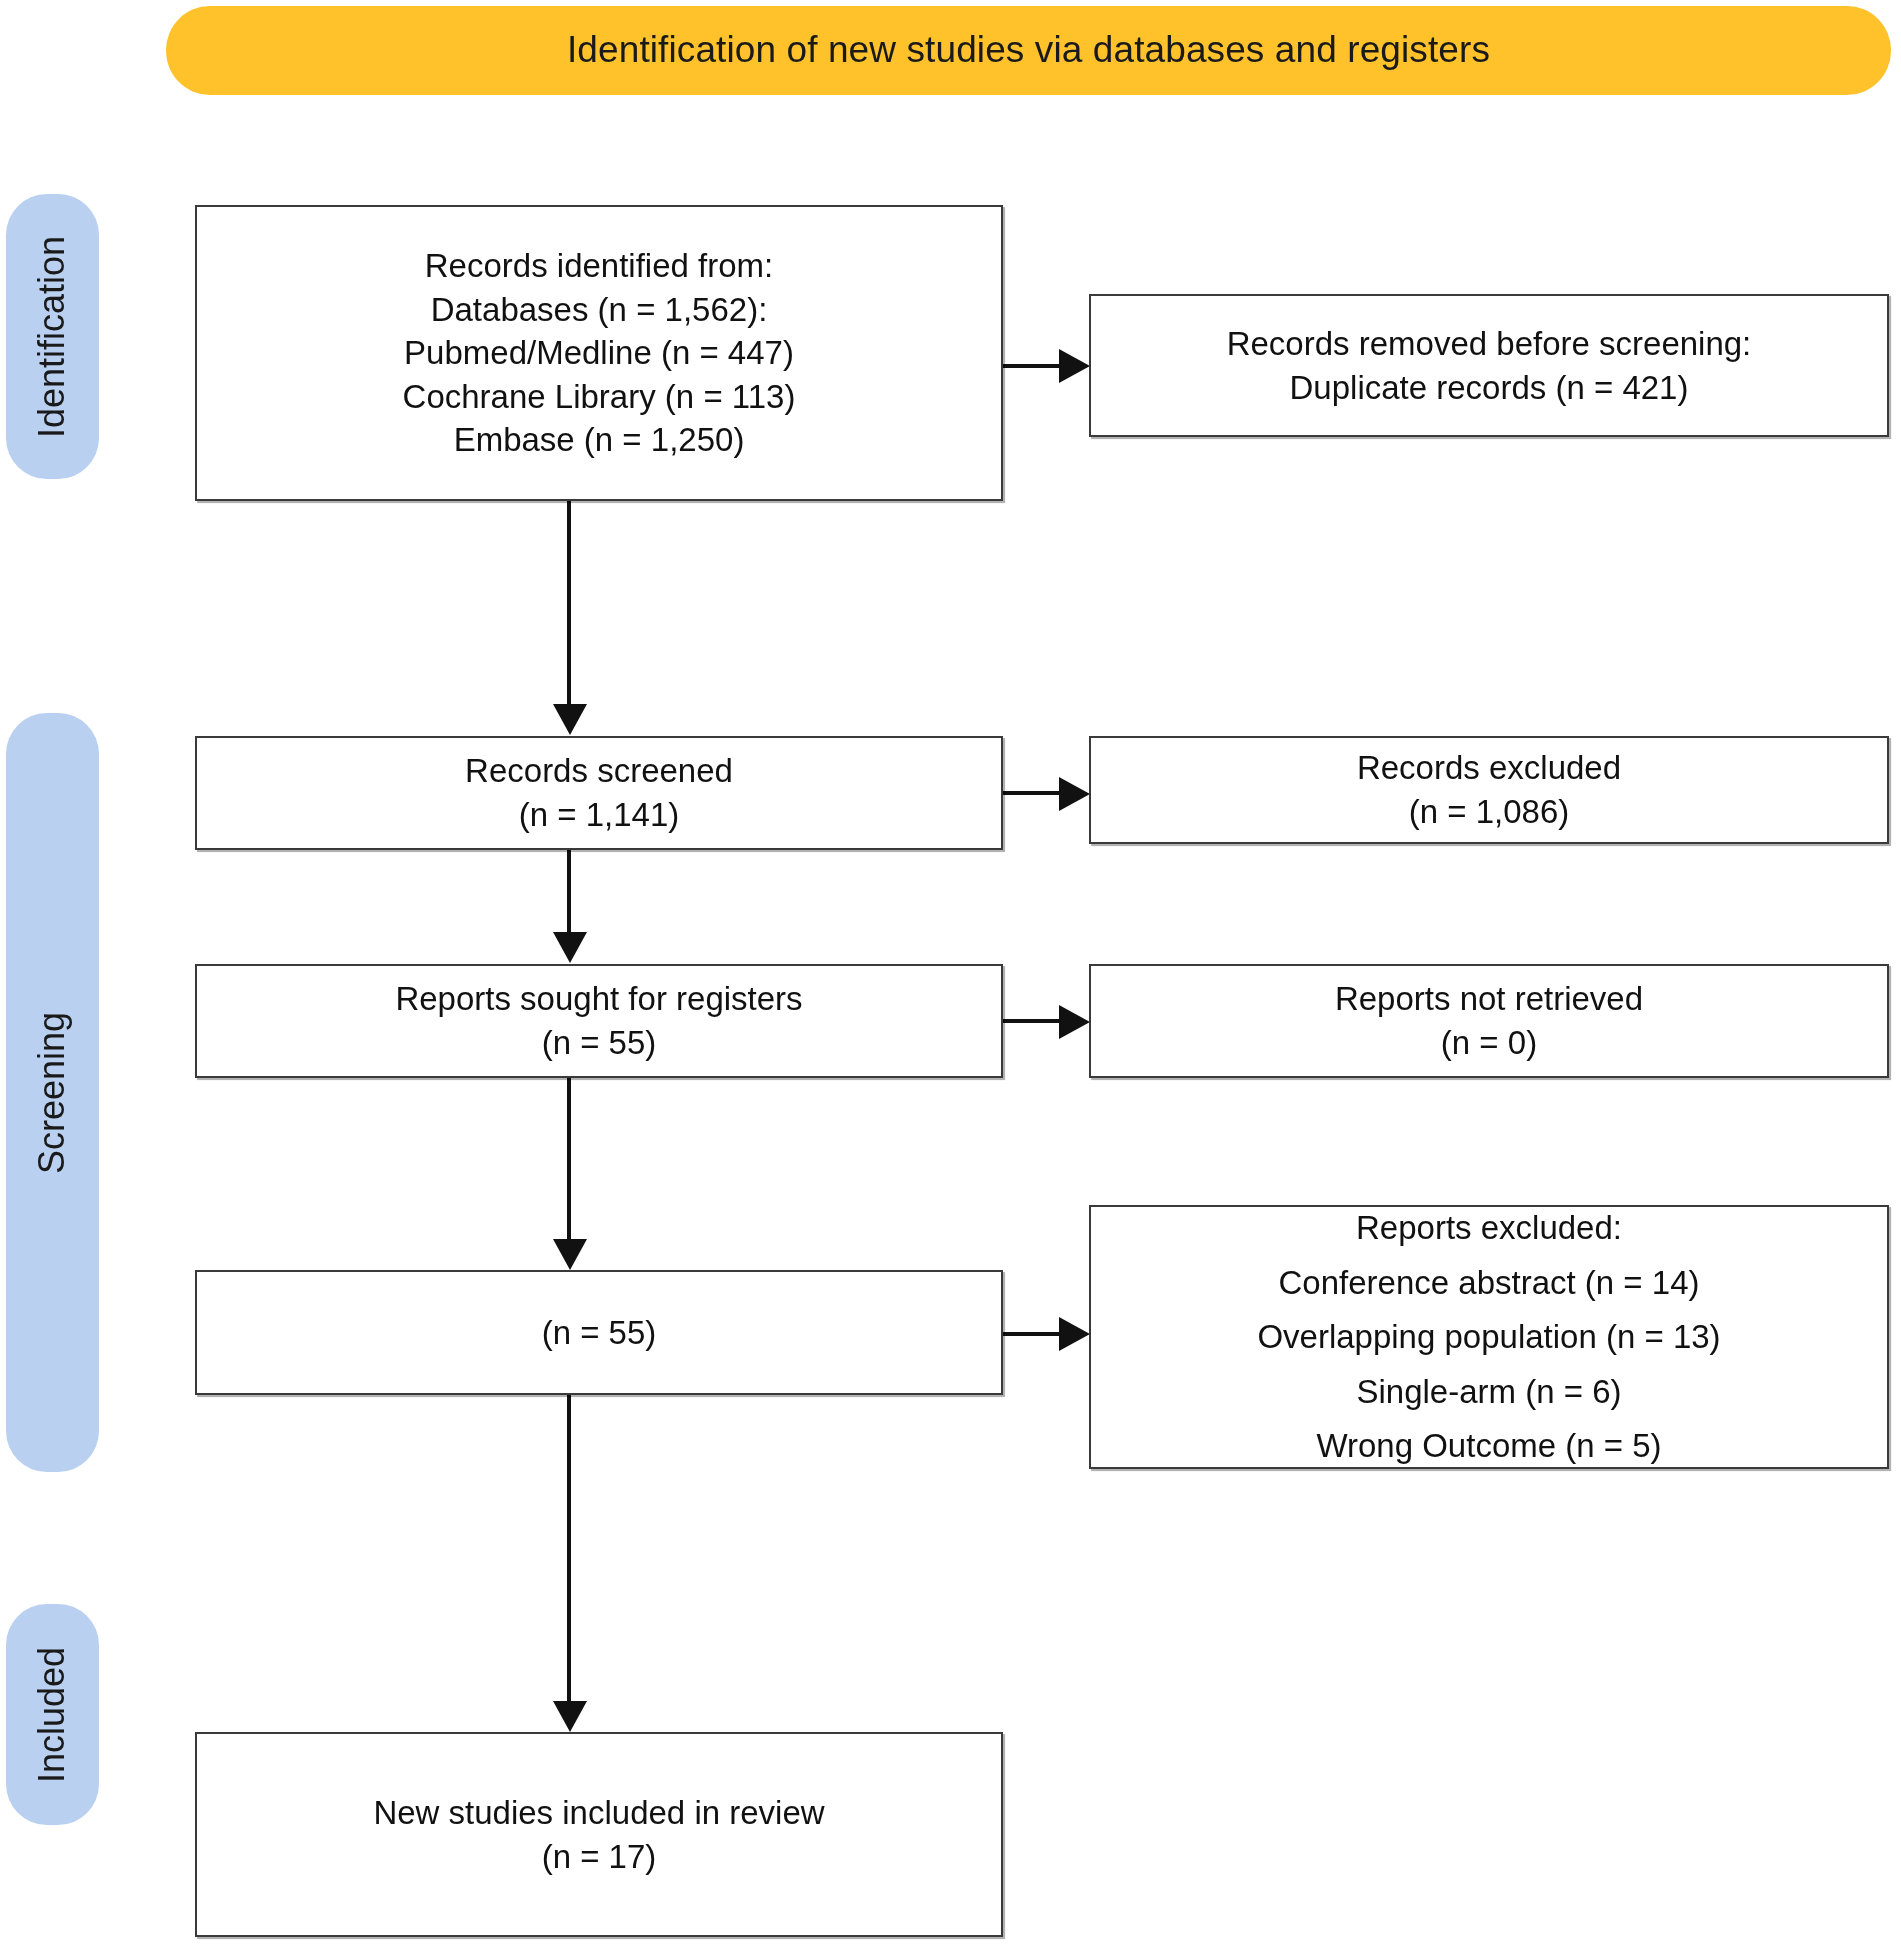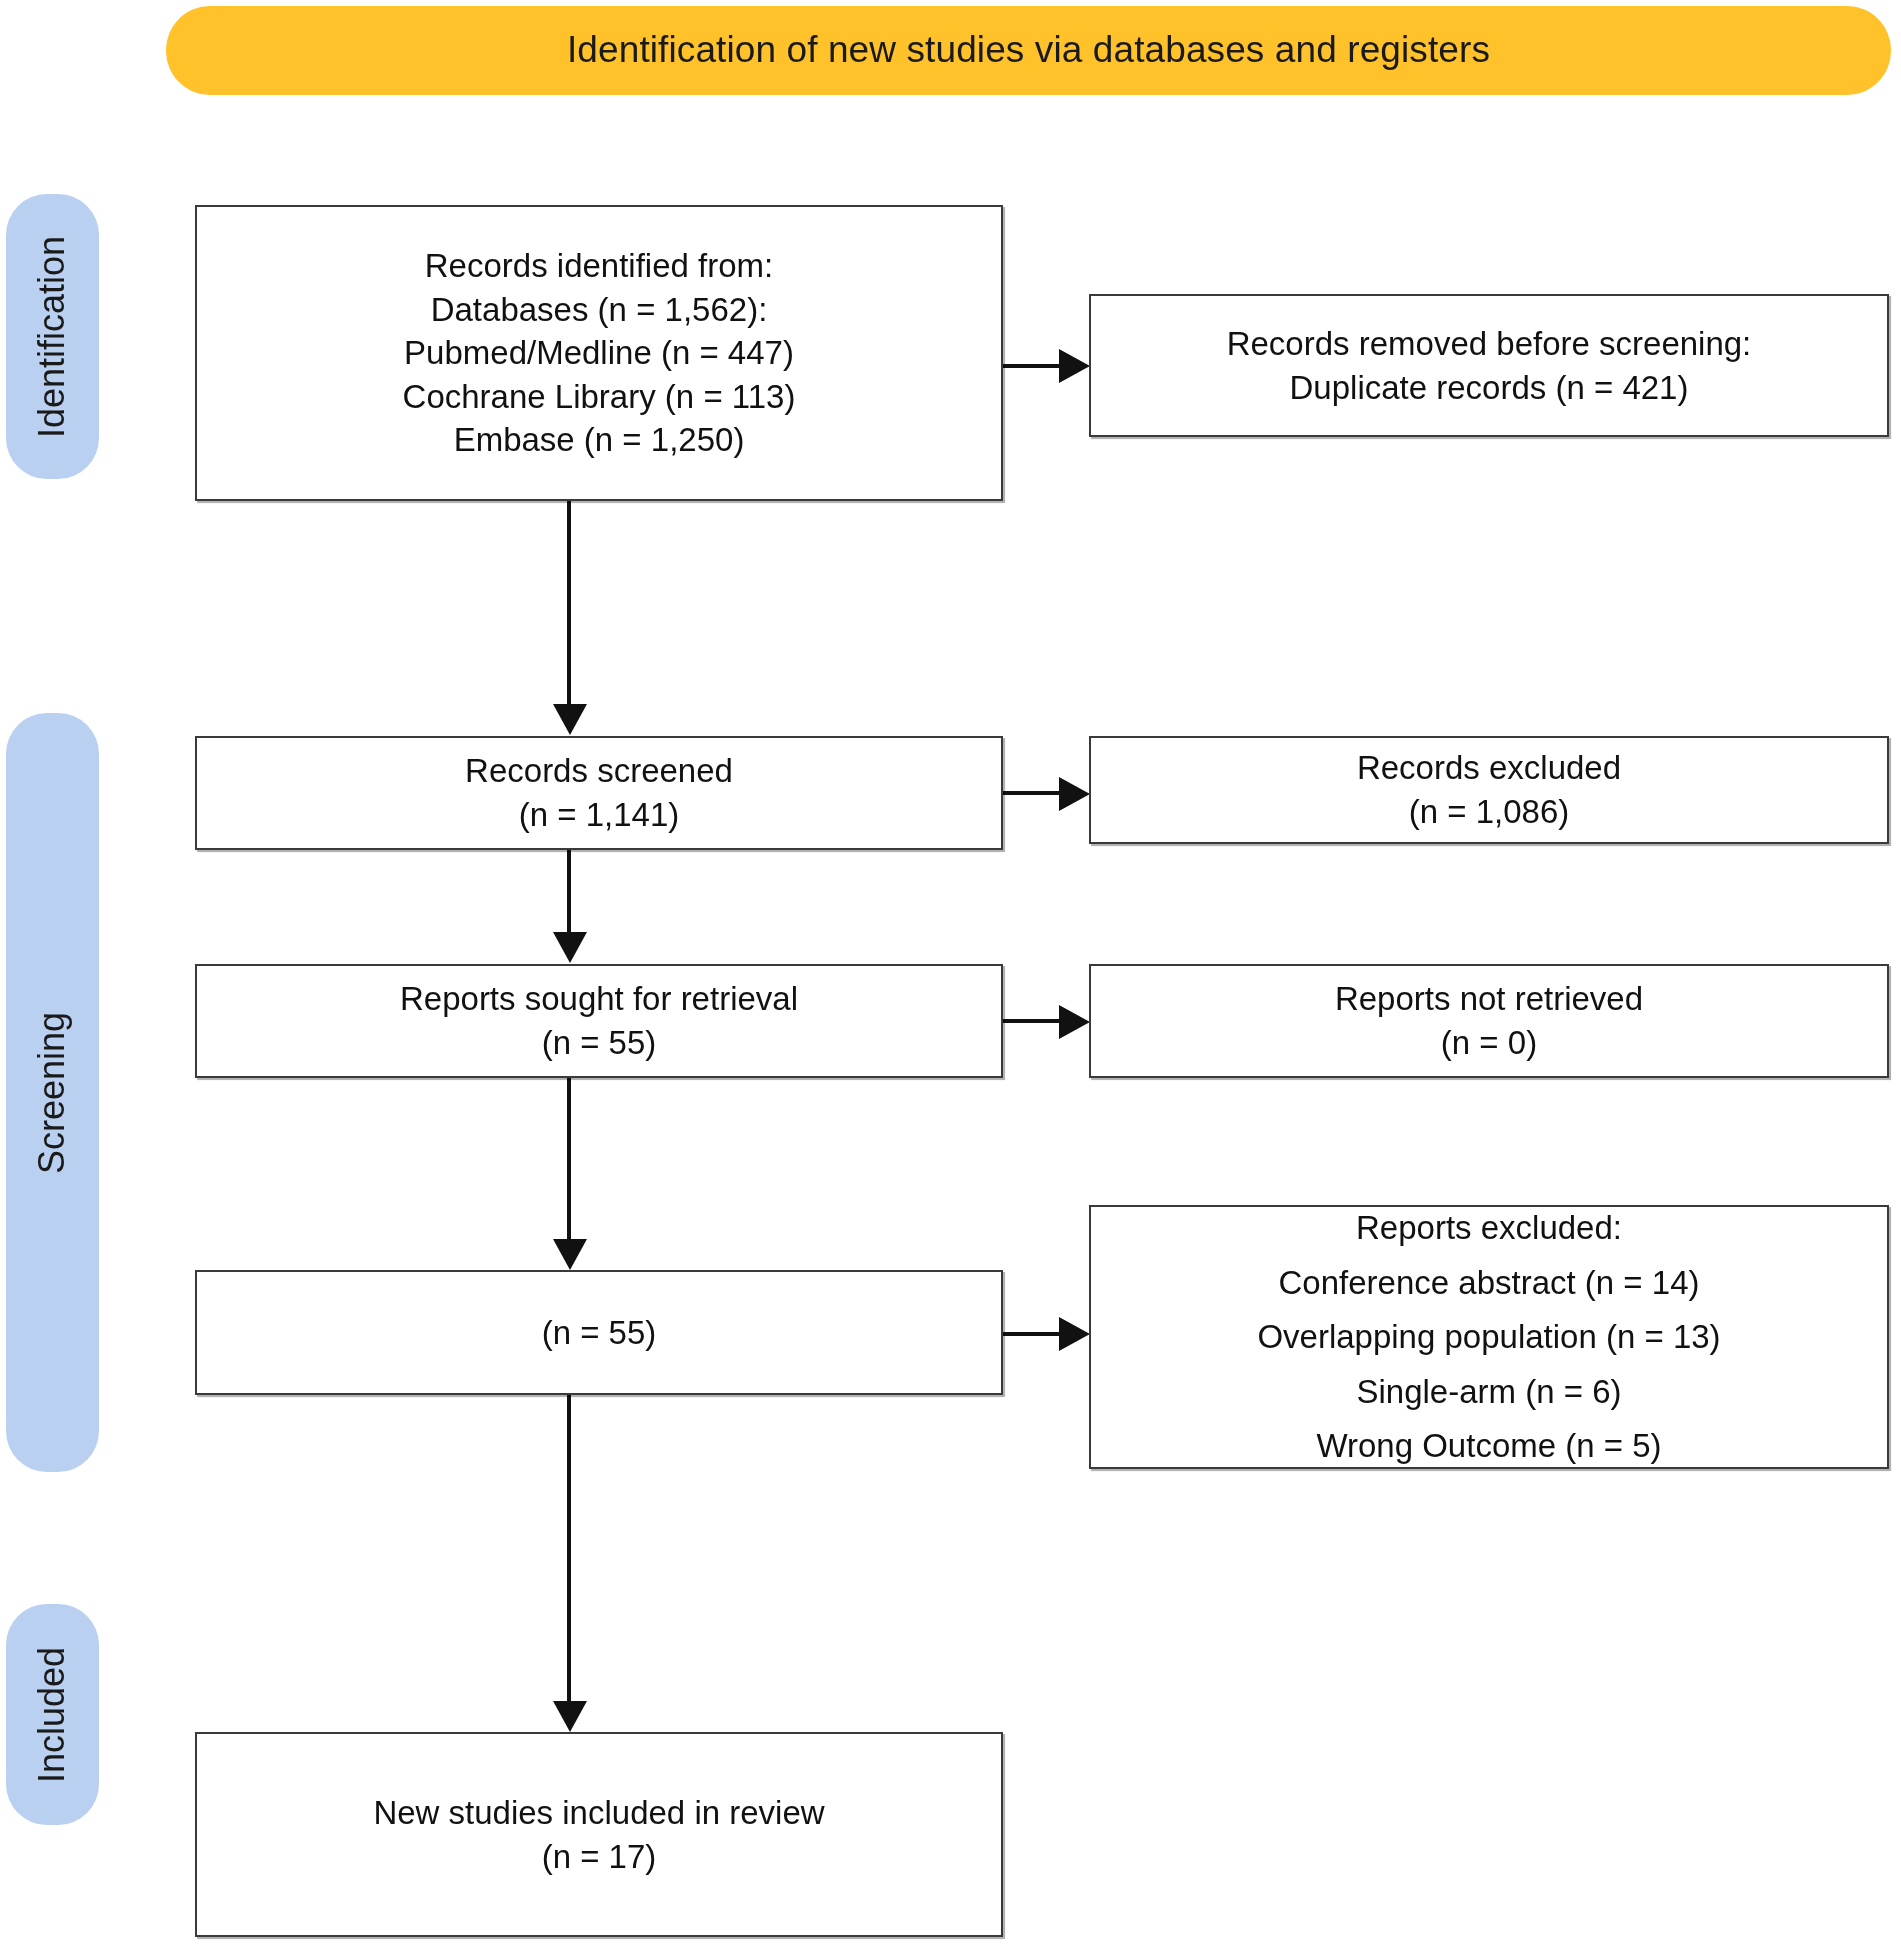--- a/index.html
+++ b/index.html
@@ -208,21 +208,21 @@
     <div class="flow-line">Records screened</div>
     <div class="flow-line">(n = 1,141)</div>
   </div>
 
   <div class="flow-box col-right" id="box-excluded">
     <div class="flow-line">Records excluded</div>
     <div class="flow-line">(n = 1,086)</div>
   </div>
 
   <div class="flow-box col-left" id="box-sought">
-    <div class="flow-line">Reports sought for retrieval</div>
+    <div class="flow-line">Reports sought for registers</div>
     <div class="flow-line">(n = 55)</div>
   </div>
 
   <div class="flow-box col-right" id="box-not-retrieved">
     <div class="flow-line">Reports not retrieved</div>
     <div class="flow-line">(n = 0)</div>
   </div>
 
   <div class="flow-box col-left" id="box-assessed">
     <div class="flow-line">(n = 55)</div>

